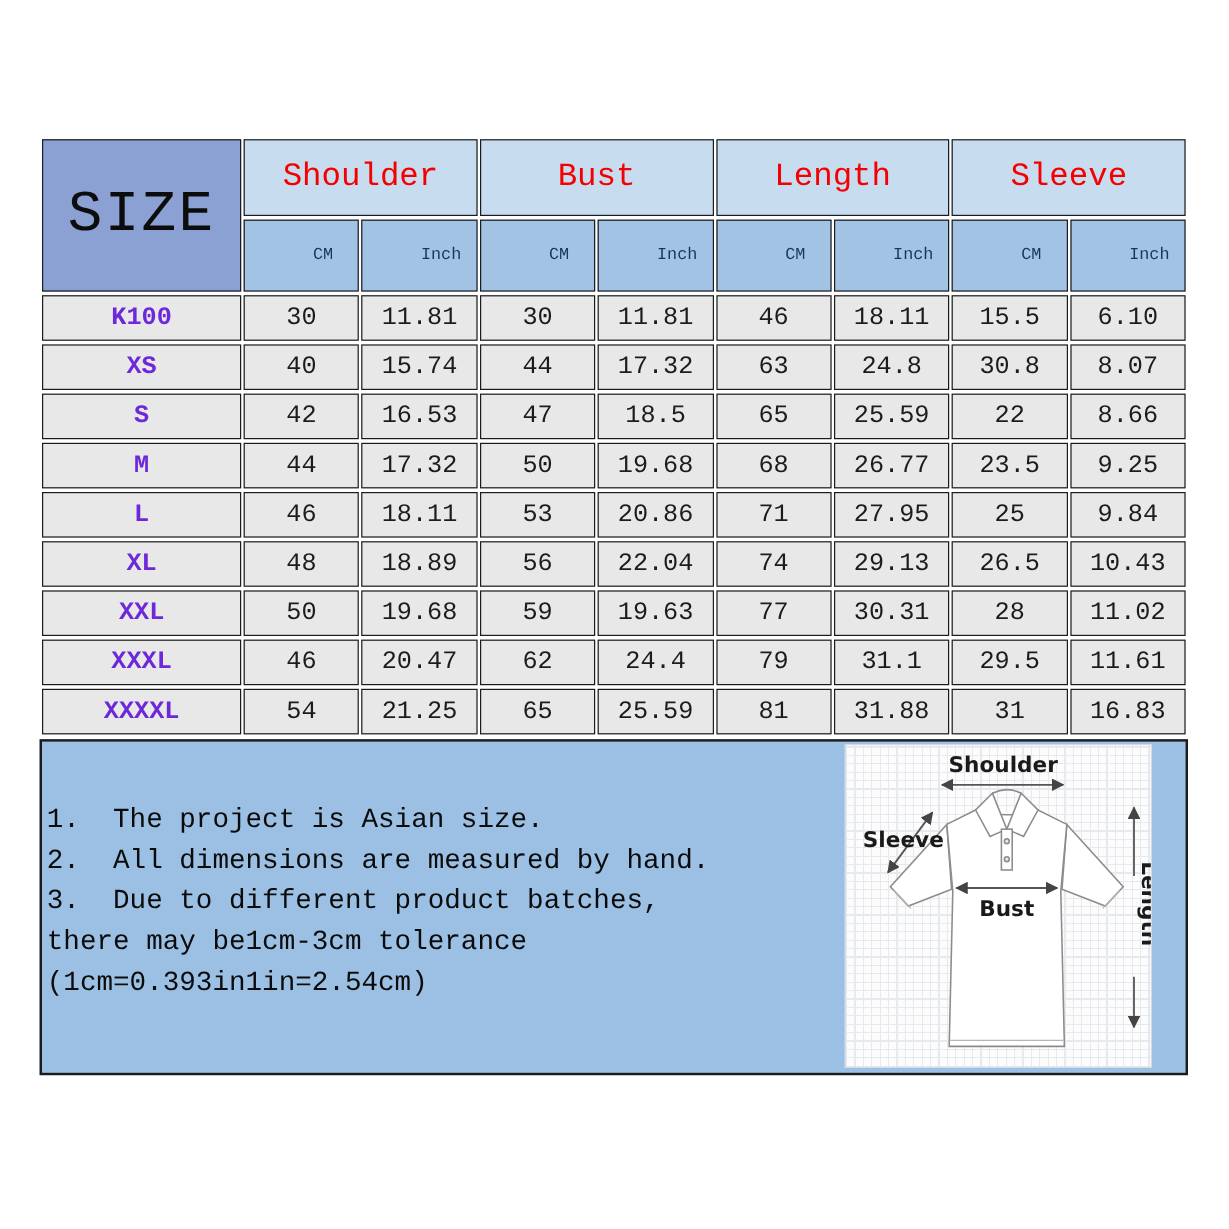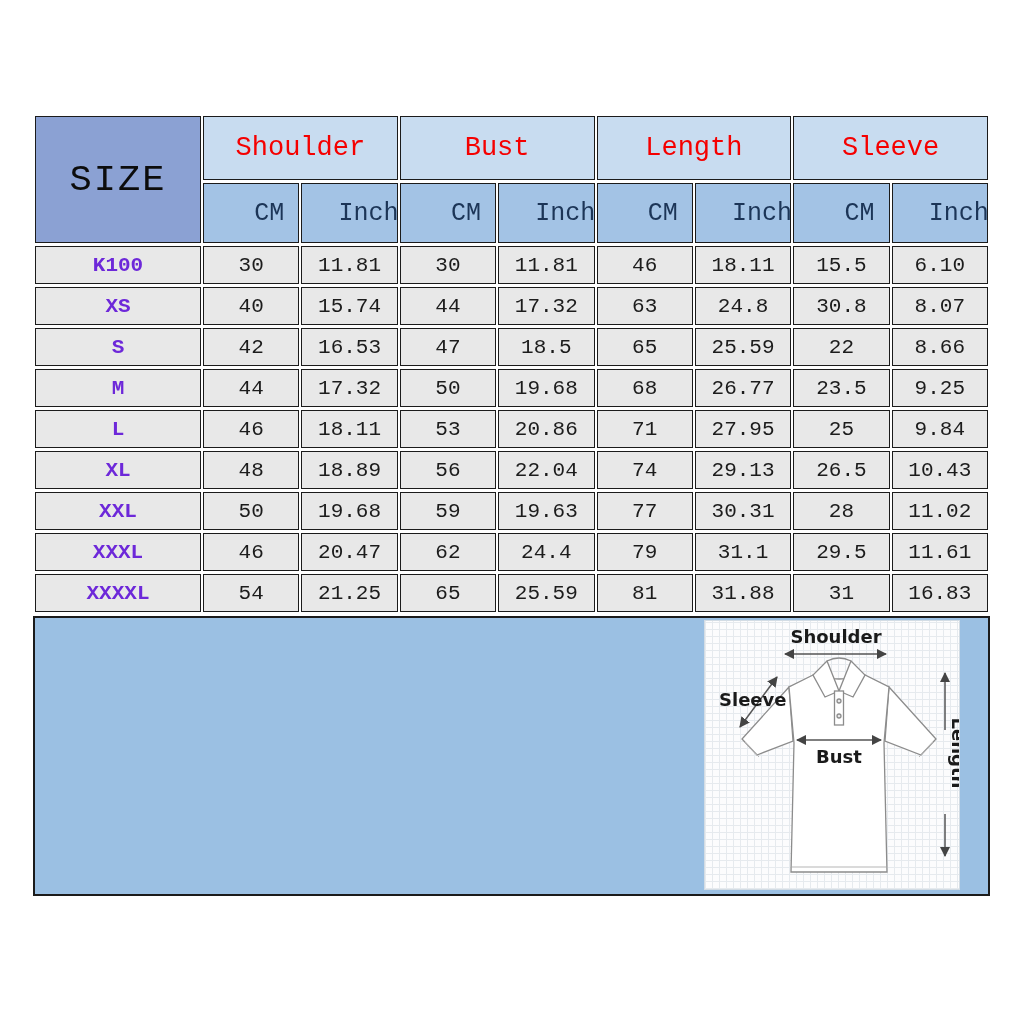--- a/index.html
+++ b/index.html
@@ -13,31 +13,31 @@
   table.size-table{
     width:100%;table-layout:fixed;background:#ffffff;
     border-collapse:separate;border-spacing:2px 3px;
   }
   table.size-table td{
     border:1px solid var(--border,#1b1b1b);
     text-align:center;vertical-align:middle;padding:0;overflow:hidden;
   }
   td.size-head{
     background:var(--size-header-bg,#8ba1d3);
-    font-size:37px;letter-spacing:2px;color:#0c0c0c;
+    font-size:48px;letter-spacing:2px;color:#0c0c0c;
   }
   tr.group-row td.group{
     background:var(--group-header-bg,#c8dcf0);
     color:var(--accent-red,#ff0000);
     font-size:27px;height:62px;
   }
   tr.unit-row td{
     background:var(--unit-header-bg,#a3c3e5);
     color:var(--unit-text,#1c3557);
-    font-size:25px;height:58px;padding-left:36px;
+    font-size:14px;height:58px;padding-left:36px;
   }
   tr.data-row td{
     background:var(--row-bg,#e8e8e8);
     color:#1c1c1c;font-size:21px;height:36px;
   }
   tr.data-row td.size-label{font-weight:bold;color:#6d28d9;}
 
   
   .notes{
     position:relative;margin-top:1px;height:280px;box-sizing:border-box;
@@ -194,20 +194,27 @@
           <td>25.59</td>
           <td>81</td>
           <td>31.88</td>
           <td>31</td>
           <td>16.83</td>
         </tr>
       </tbody>
   </table>
 
   <div class="notes">
+    <div class="notes-text" id="notes-text">
+        <div class="note-line">1.  The project is Asian size.</div>
+        <div class="note-line">2.  All dimensions are measured by hand.</div>
+        <div class="note-line">3.  Due to different product batches,</div>
+        <div class="note-line">there may be1cm-3cm tolerance</div>
+        <div class="note-line">(1cm=0.393in1in=2.54cm)</div>
+      </div>
 
     <div class="diagram">
       <svg viewBox="0 0 254 268">
         <defs>
           <marker id="arr" viewBox="0 0 10 10" refX="9" refY="5" markerWidth="7" markerHeight="7" orient="auto-start-reverse">
             <path d="M0,0 L10,5 L0,10 z" fill="#444"></path>
           </marker>
         </defs>
 
         <g stroke="#8c8c8c" stroke-width="1.3" fill="#ffffff">

